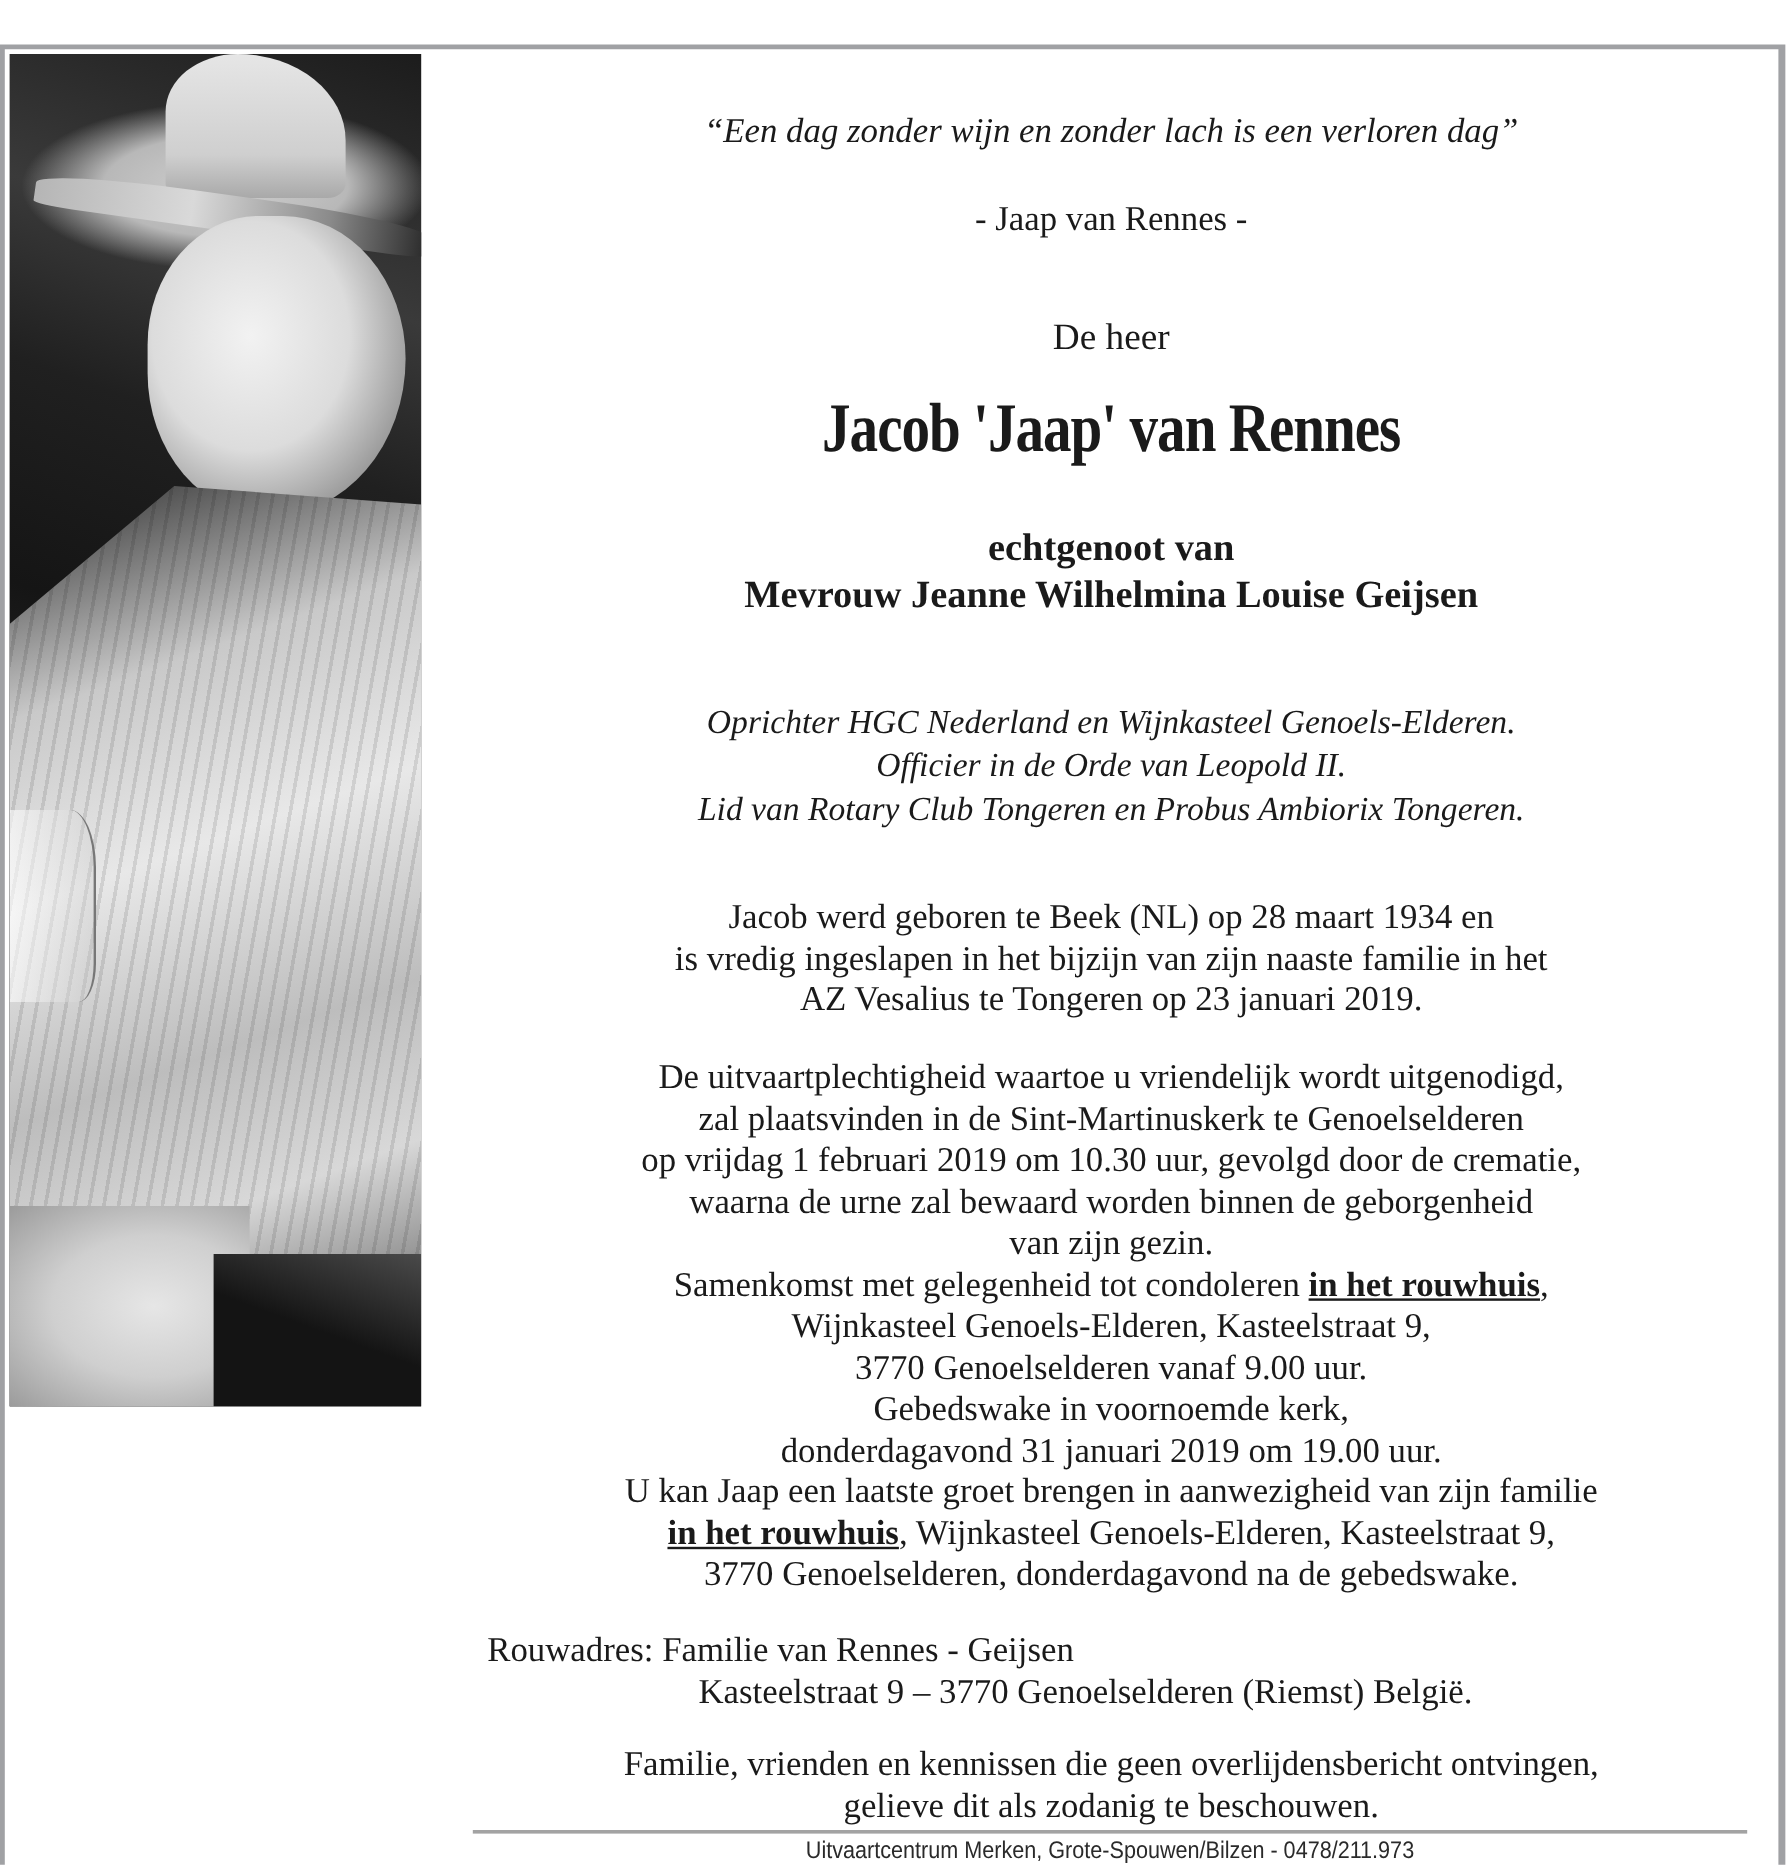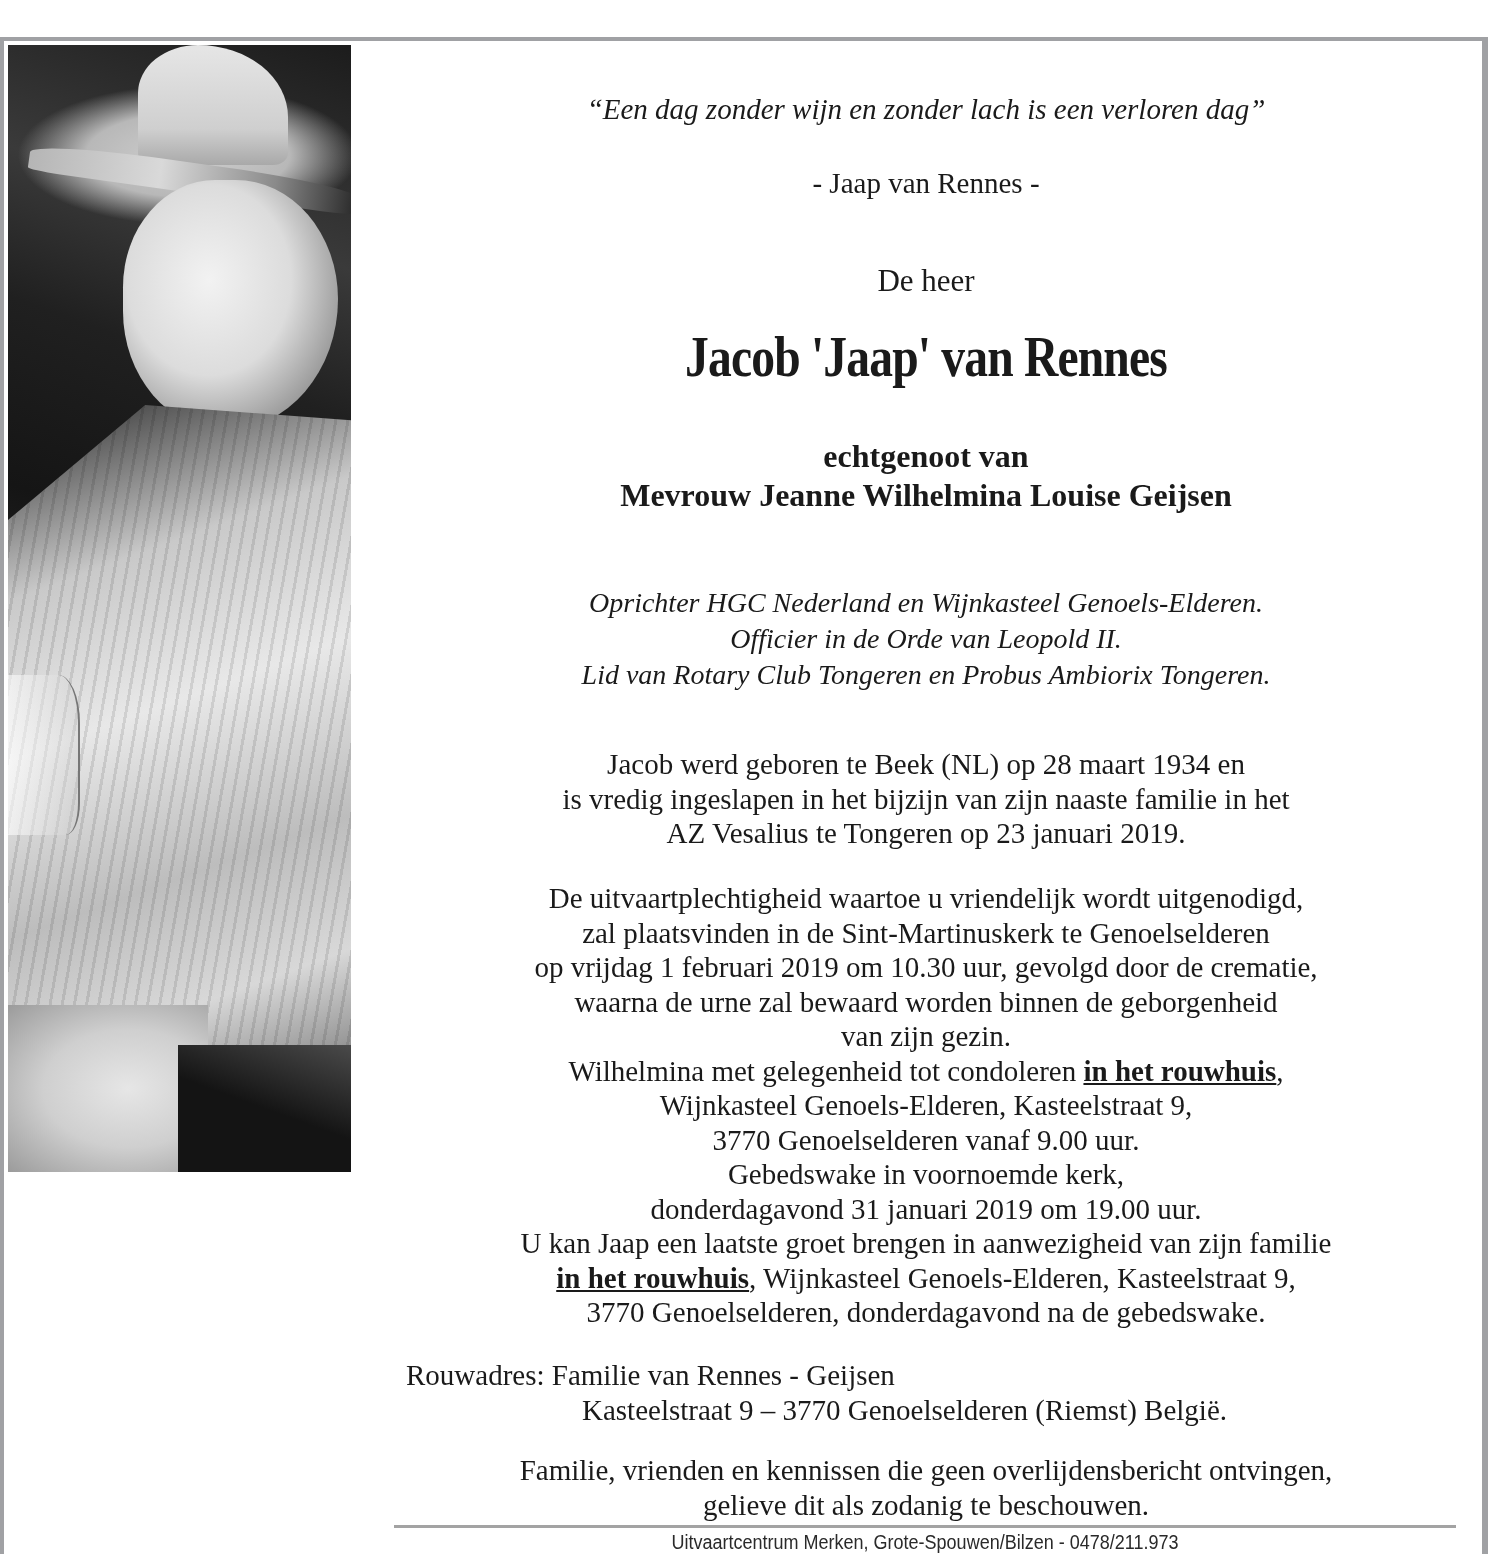--- a/index.html
+++ b/index.html
@@ -125,21 +125,21 @@
       <div>is vredig ingeslapen in het bijzijn van zijn naaste familie in het</div>
       <div>AZ Vesalius te Tongeren op 23 januari 2019.</div>
     </div>
 
     <div class="para p2">
       <div>De uitvaartplechtigheid waartoe u vriendelijk wordt uitgenodigd,</div>
       <div>zal plaatsvinden in de Sint-Martinuskerk te Genoelselderen</div>
       <div>op vrijdag 1 februari 2019 om 10.30 uur, gevolgd door de crematie,</div>
       <div>waarna de urne zal bewaard worden binnen de geborgenheid</div>
       <div>van zijn gezin.</div>
-      <div><span>Wilhelmina met gelegenheid tot condoleren </span><b>in het rouwhuis</b><span>,</span></div>
+      <div><span>Samenkomst met gelegenheid tot condoleren </span><b>in het rouwhuis</b><span>,</span></div>
       <div>Wijnkasteel Genoels-Elderen, Kasteelstraat 9,</div>
       <div>3770 Genoelselderen vanaf 9.00 uur.</div>
       <div>Gebedswake in voornoemde kerk,</div>
       <div>donderdagavond 31 januari 2019 om 19.00 uur.</div>
       <div>U kan Jaap een laatste groet brengen in aanwezigheid van zijn familie</div>
       <div><b>in het rouwhuis</b><span>, Wijnkasteel Genoels-Elderen, Kasteelstraat 9,</span></div>
       <div>3770 Genoelselderen, donderdagavond na de gebedswake.</div>
     </div>
 
     <div class="rouw1">Rouwadres: Familie van Rennes - Geijsen</div>

